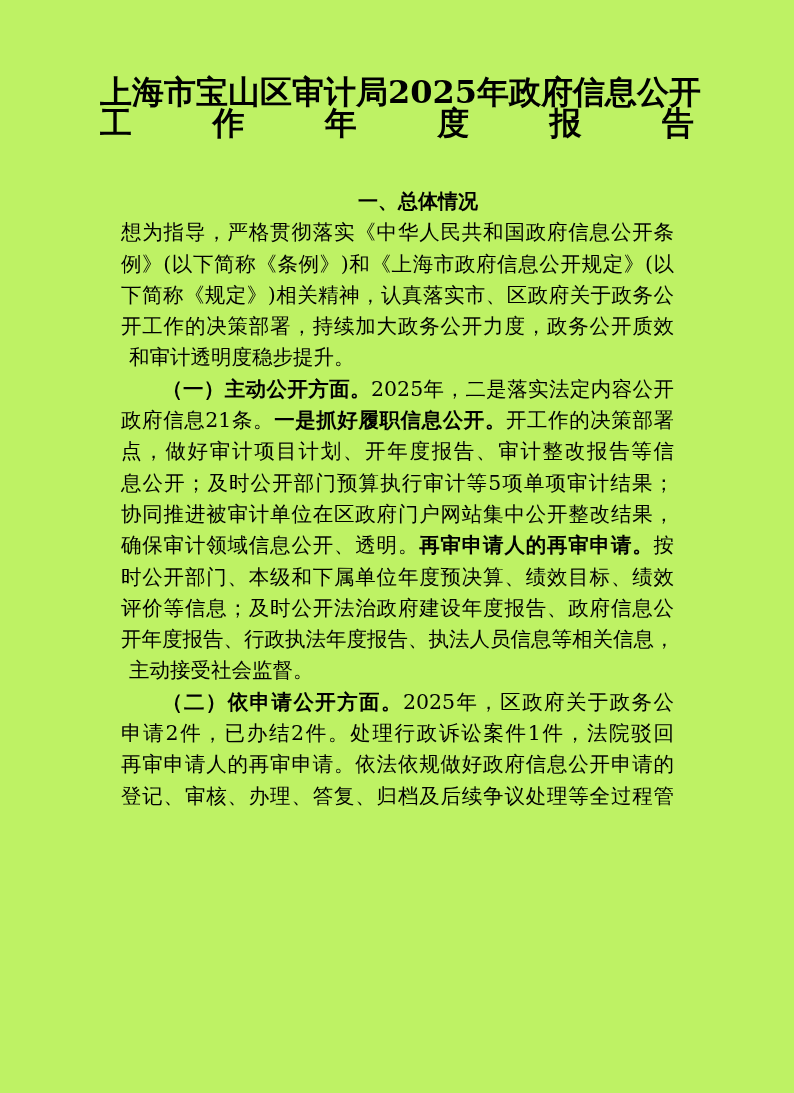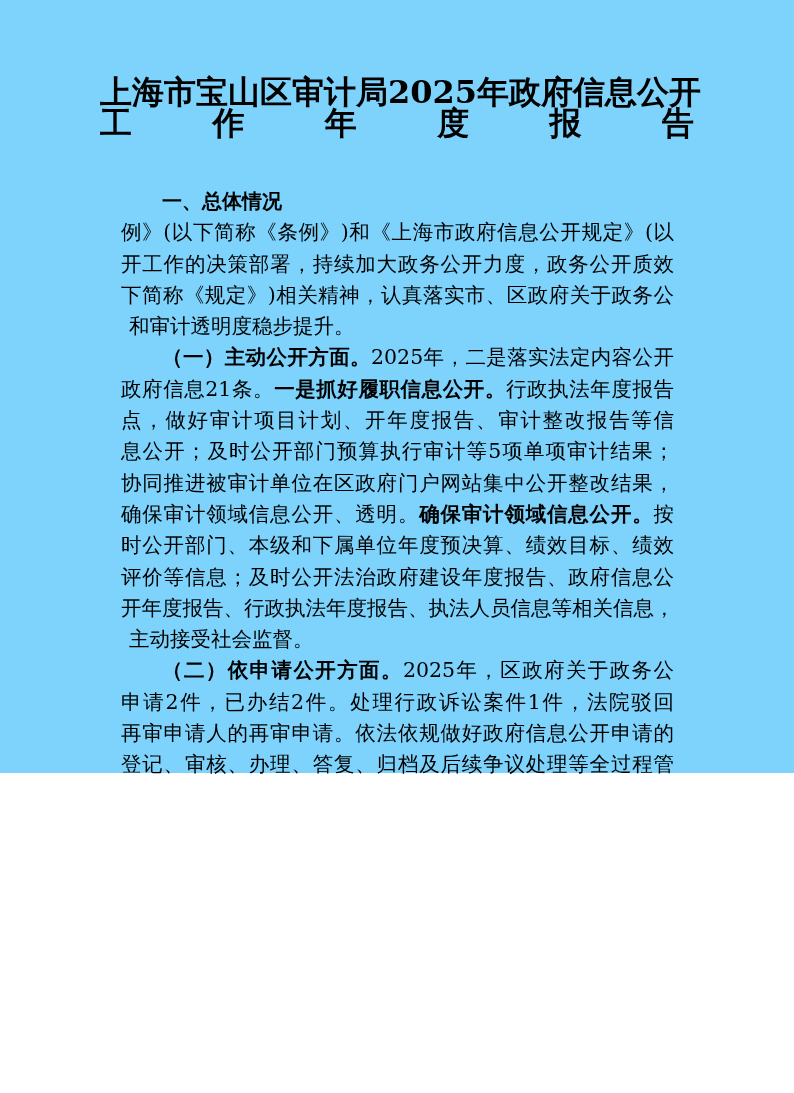--- a/index.html
+++ b/index.html
@@ -12,22 +12,22 @@
       height: 1093px;
       overflow: hidden;
       position: relative;
       color: #000000;
     }
     .page {
       position: absolute;
       left: 0;
       top: 0;
       width: 794px;
-      height: 773px;
-      background: #7dd3fc;
+      height: 1093px;
+      background: #bef264;
       text-decoration: underline;
     }
     .title {
       position: absolute;
       left: 100px;
       width: 594px;
       top: 72px;
       text-align: center;
       font-family: "DejaVu Serif", "Liberation Serif", serif;
       font-weight: bold;
@@ -50,20 +50,21 @@
       line-height: 31.3px;
     }
     .heading {
       margin: 0;
       padding-left: 41px;
       font-family: "DejaVu Sans", "Liberation Sans", sans-serif;
       font-weight: bold;
       font-size: 20px;
       line-height: 31.3px;
       white-space: nowrap;
+      text-align: center;
     }
     .line {
       display: block;
       white-space: nowrap;
       text-align: justify;
       text-align-last: justify;
       height: 31.3px;
     }
     .line.indent {
       padding-left: 41px;
@@ -85,33 +86,34 @@
   <h1 class="title">
     <span class="line">上海市宝山区审计局2025年政府信息公开</span>
     <span class="line">工作年度报告</span>
   </h1>
 
   <div class="content">
 
     <h2 class="heading">一、总体情况</h2>
 
     <div>
+      <span class="line">想为指导，严格贯彻落实《中华人民共和国政府信息公开条</span>
       <span class="line">例》(以下简称《条例》)和《上海市政府信息公开规定》(以</span>
+      <span class="line">下简称《规定》)相关精神，认真落实市、区政府关于政务公</span>
       <span class="line">开工作的决策部署，持续加大政务公开力度，政务公开质效</span>
-      <span class="line">下简称《规定》)相关精神，认真落实市、区政府关于政务公</span>
       <span class="line last">和审计透明度稳步提升。</span>
     </div>
 
     <div>
       <span class="line indent"><span class="b">（一）主动公开方面。</span><span>2025年，二是落实法定内容公开</span></span>
-      <span class="line"><span>政府信息21条。</span><span class="b">一是抓好履职信息公开。</span><span>行政执法年度报告</span></span>
+      <span class="line"><span>政府信息21条。</span><span class="b">一是抓好履职信息公开。</span><span>开工作的决策部署</span></span>
       <span class="line">点，做好审计项目计划、开年度报告、审计整改报告等信</span>
       <span class="line">息公开；及时公开部门预算执行审计等5项单项审计结果；</span>
       <span class="line">协同推进被审计单位在区政府门户网站集中公开整改结果，</span>
-      <span class="line"><span>确保审计领域信息公开、透明。</span><span class="b">确保审计领域信息公开。</span><span>按</span></span>
+      <span class="line"><span>确保审计领域信息公开、透明。</span><span class="b">再审申请人的再审申请。</span><span>按</span></span>
       <span class="line">时公开部门、本级和下属单位年度预决算、绩效目标、绩效</span>
       <span class="line">评价等信息；及时公开法治政府建设年度报告、政府信息公</span>
       <span class="line">开年度报告、行政执法年度报告、执法人员信息等相关信息，</span>
       <span class="line last">主动接受社会监督。</span>
     </div>
 
     <div>
       <span class="line indent"><span class="b">（二）依申请公开方面。</span><span>2025年，区政府关于政务公</span></span>
       <span class="line">申请2件，已办结2件。处理行政诉讼案件1件，法院驳回</span>
       <span class="line">再审申请人的再审申请。依法依规做好政府信息公开申请的</span>

